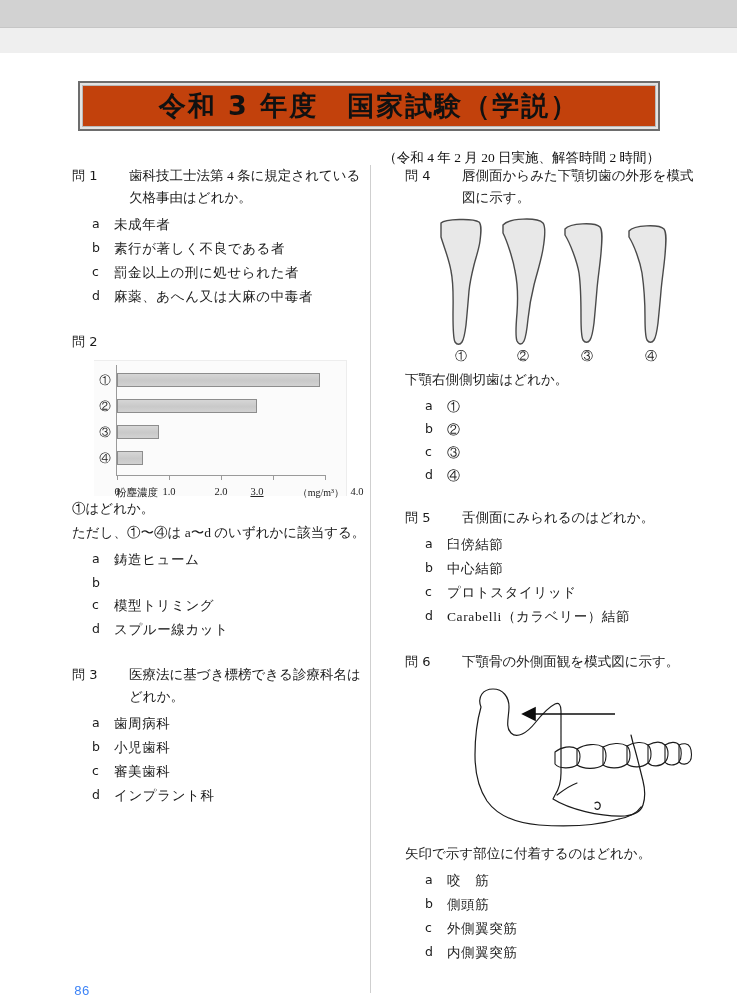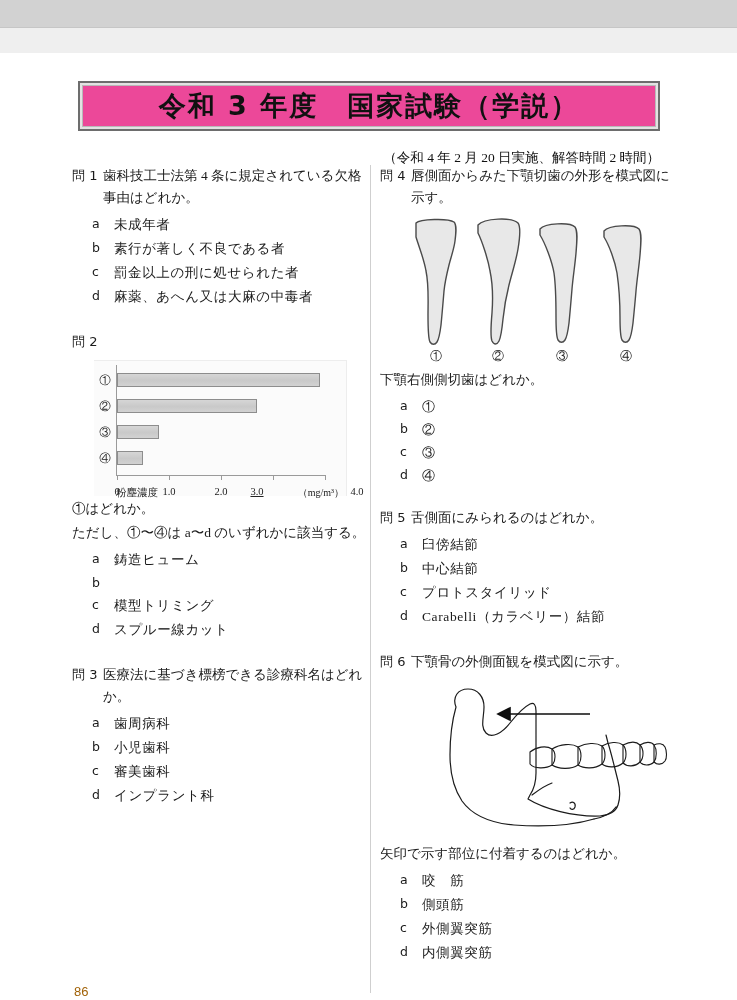--- a/index.html
+++ b/index.html
@@ -47,21 +47,21 @@
     width: 582px; height: 50px;
     border: 2px solid #6d6d6d;
     background: #e3e3e3;
     box-sizing: border-box;
     padding: 2px;
   }
   .title-inner {
     width: 100%; height: 100%;
     border: 1px solid #b9b9b9;
     box-sizing: border-box;
-    background: #ec4899;
+    background: #c2410c;
     display: flex;
     align-items: center;
     justify-content: center;
   }
   .title-text {
     font-family: "DejaVu Sans", "Liberation Sans", sans-serif;
     font-weight: bold;
     font-size: 27px;
     letter-spacing: 2px;
     color: #111;
@@ -84,39 +84,39 @@
     left: 0; top: 112px;
     width: 737px;
     height: 790px;
   }
   .col {
     position: absolute;
     top: 0;
     width: 295px;
   }
   .col-left  { left: 72px; }
-  .col-right { left: 380px; }
+  .col-right { left: 405px; }
   .col-divider {
     position: absolute;
     left: 370px; top: 0;
     width: 1px; height: 828px;
     background: #cfcfcf;
   }
 
   
   .q { margin-bottom: 18px; }
   .q-head {
     display: flex;
     align-items: flex-start;
     font-size: 13.5px;
     line-height: 1.62;
   }
   .q-num {
     flex: 0 0 auto;
-    width: 31px;
+    width: 57px;
     font-family: "DejaVu Sans", "Liberation Sans", sans-serif;
     font-size: 13px;
     font-weight: normal;
     white-space: pre;
   }
   .q-stem {
     flex: 1 1 auto;
     font-size: 13.5px;
     line-height: 1.62;
   }
@@ -243,22 +243,22 @@
     height: 160px;
     margin: 4px 0 6px 14px;
   }
 
   
   .page-no {
     position: absolute;
     left: 74px;
     top: 931px;
     font-size: 13px;
-    color: #a16207;
-    font-family: Liberation Sans, sans-serif;
+    color: #3b82f6;
+    font-family: Liberation Mono, monospace;
   }
 </style>
 </head>
 <body>
 
 <div class="band-top"></div>
 <div class="band-sub"></div>
 
 <div class="page">
 

